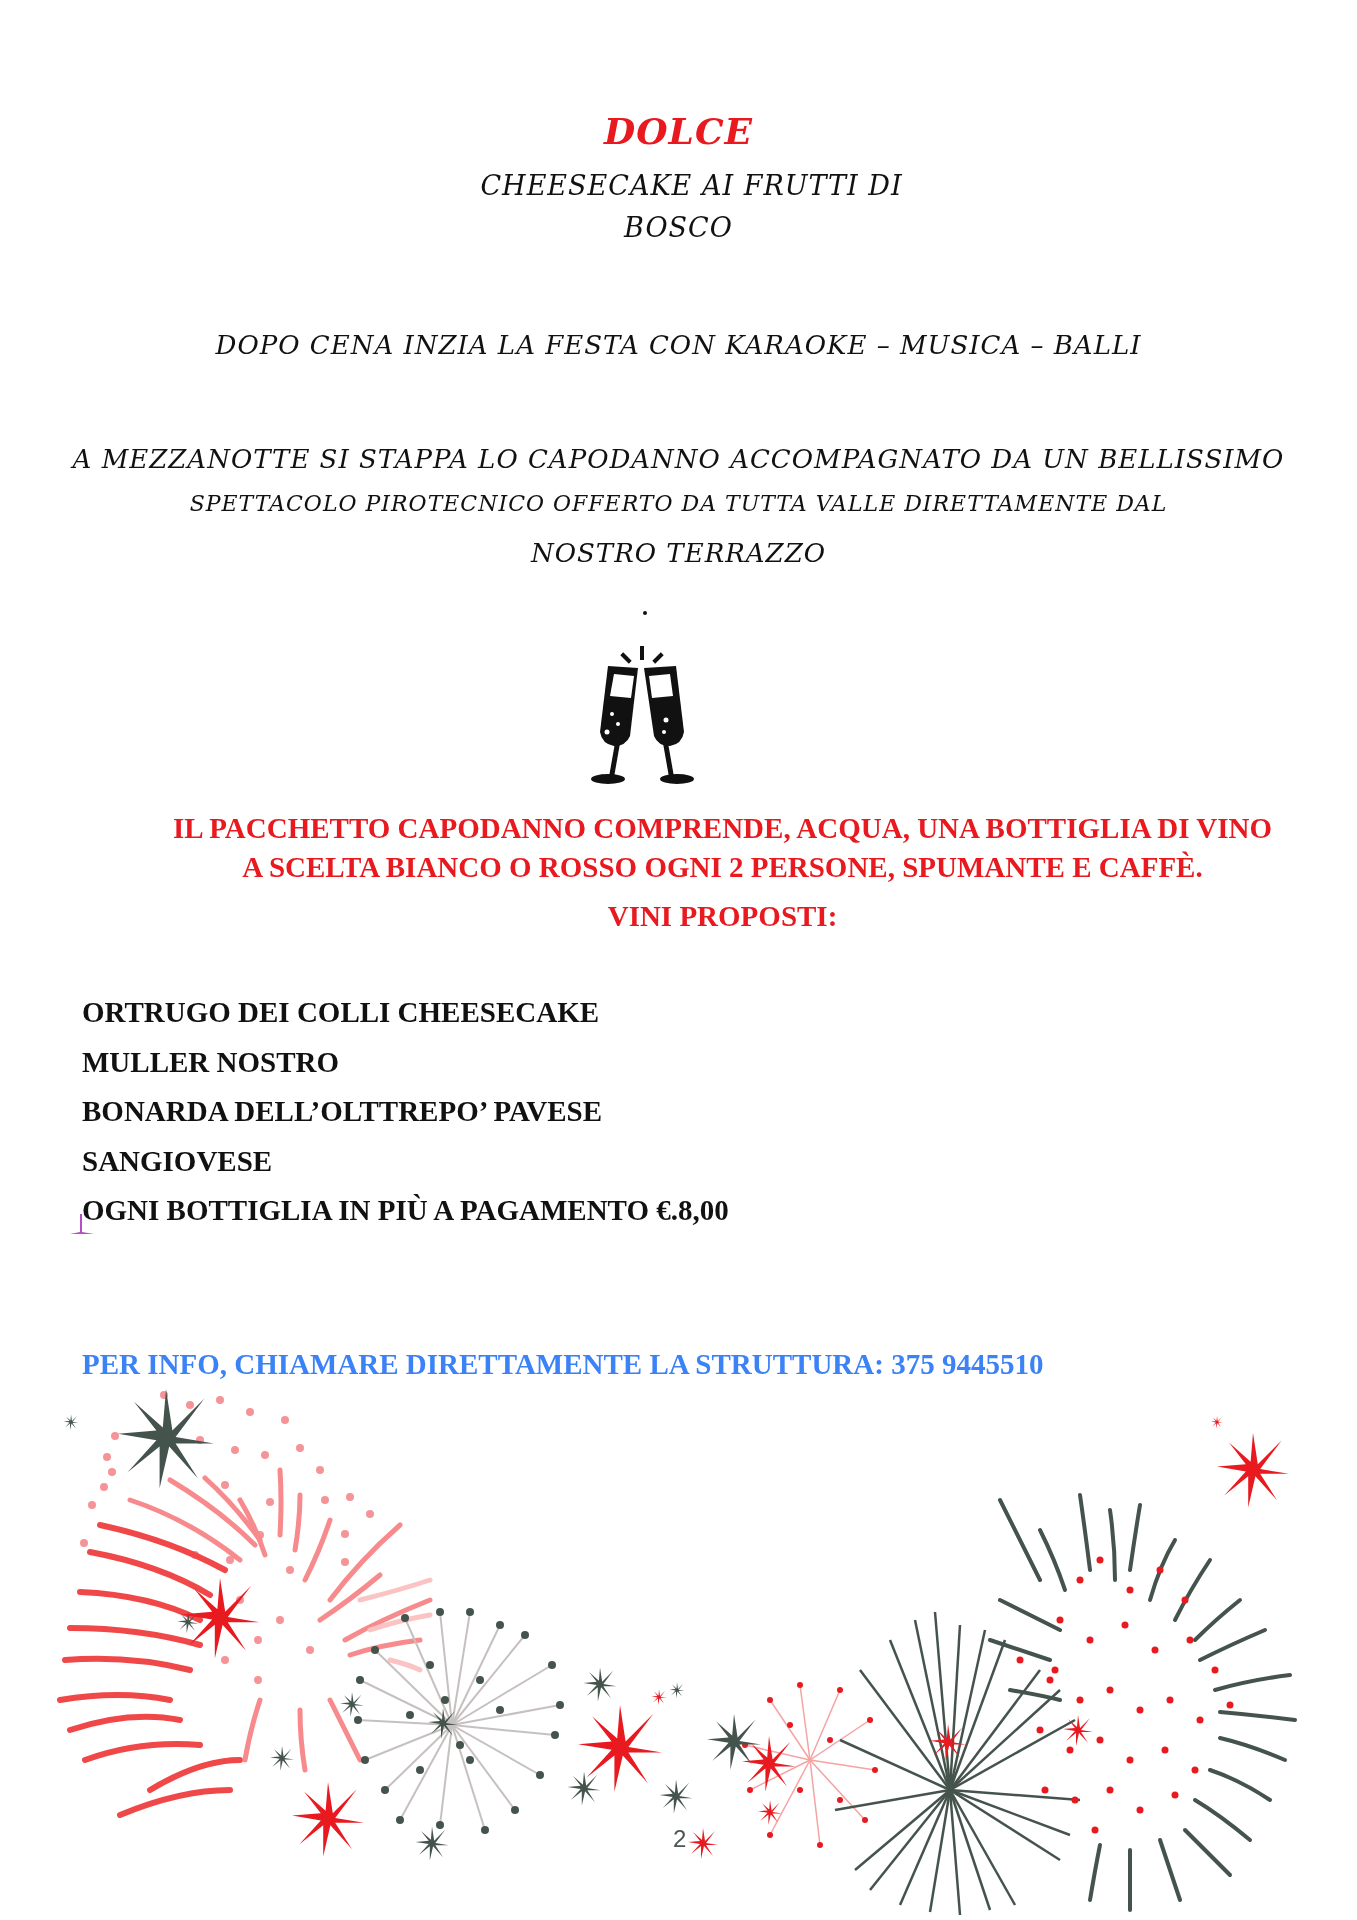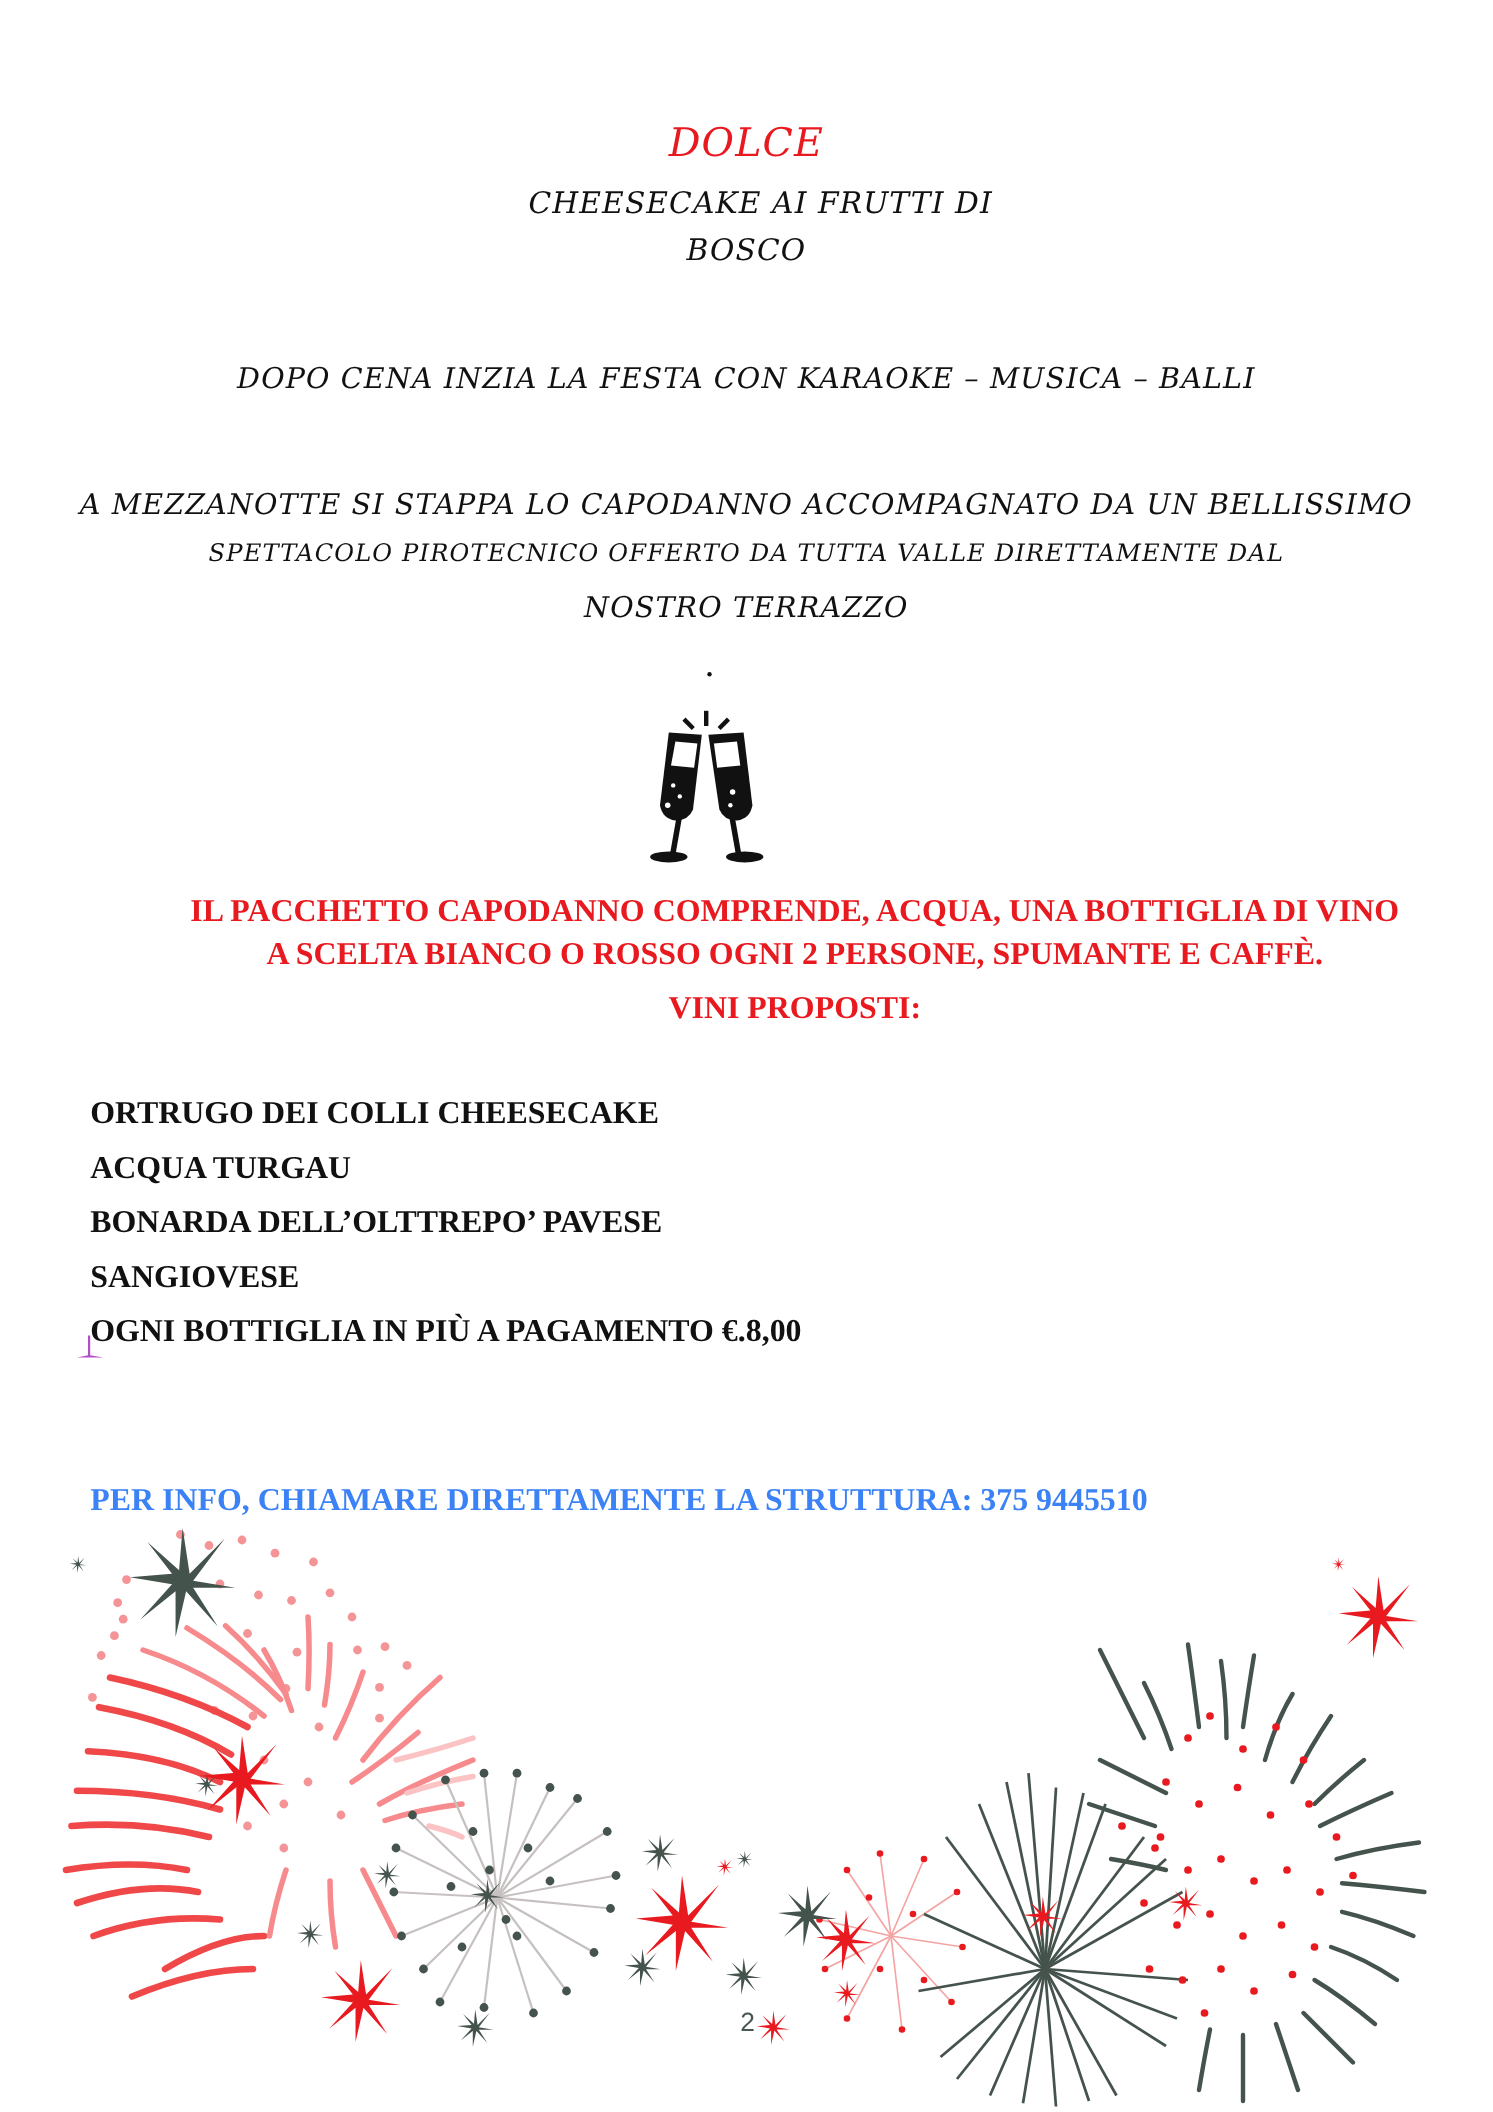--- a/index.html
+++ b/index.html
@@ -1,20 +1,20 @@
 <!DOCTYPE html>
 <html><head>
 <meta charset="utf-8">
 <style>
   html, body { margin: 0; padding: 0; background: #ffffff; }
   body { width: 1357px; height: 1920px; position: relative; overflow: hidden; }
   .page { position: absolute; left: 0; top: 0; width: 1357px; height: 1920px; background: #fff; }
   .deco { font-family: "DejaVu Serif", serif; font-style: italic; letter-spacing: 1px; }
   .center { position: absolute; left: 0; width: 1357px; text-align: center; }
-  .dessert-title { top: 110px; font-size: 36px; font-weight: normal; color: #e8191f; }
+  .dessert-title { top: 110px; font-size: 36px; font-weight: bold; color: #e8191f; }
   .dessert-line { font-size: 27px; color: #111; }
   .dl1 { top: 170px; padding-left: 13px; }
   .dl2 { top: 212px; }
   .party-line { font-size: 26px; color: #111; }
   .p1 { top: 330px; }
   .p2 { top: 384px; }
   .p3 { top: 444px; font-size: 26px; }
   .p4 { top: 491px; font-size: 22px; }
   .p5 { top: 538px; font-size: 26px; }
   .dot { position: absolute; left: 643px; top: 611px; width: 4px; height: 4px; background: #111; border-radius: 50%; }
@@ -67,21 +67,21 @@
     <rect x="80" y="98" width="5" height="32" fill="#111" transform="rotate(-10 82 114)"></rect>
     <ellipse cx="91" cy="133" rx="17" ry="5" fill="#111"></ellipse>
   </svg>
 
   <div class="center serif-red r1">IL PACCHETTO CAPODANNO COMPRENDE,  ACQUA, UNA BOTTIGLIA DI VINO</div>
   <div class="center serif-red r2">A SCELTA BIANCO O ROSSO OGNI 2 PERSONE, SPUMANTE E CAFFÈ.</div>
   <div class="center serif-red r3">VINI PROPOSTI:</div>
 
   <div class="wine-list">
     <div>ORTRUGO DEI COLLI CHEESECAKE</div>
-    <div>ACQUA TURGAU</div>
+    <div>MULLER NOSTRO</div>
     <div>BONARDA DELL’OLTTREPO’ PAVESE</div>
     <div>SANGIOVESE</div>
     <div>OGNI BOTTIGLIA IN PIÙ A PAGAMENTO €.8,00</div>
   </div>
 
   <svg class="marker" viewBox="0 0 30 26">
     <path d="M12 2 L14 2 L14 20 L26 22 L2 22 L12 20 Z" fill="#b24fc7"></path>
   </svg>
 
   <div class="info">PER INFO, CHIAMARE DIRETTAMENTE LA STRUTTURA: 375 9445510</div>

